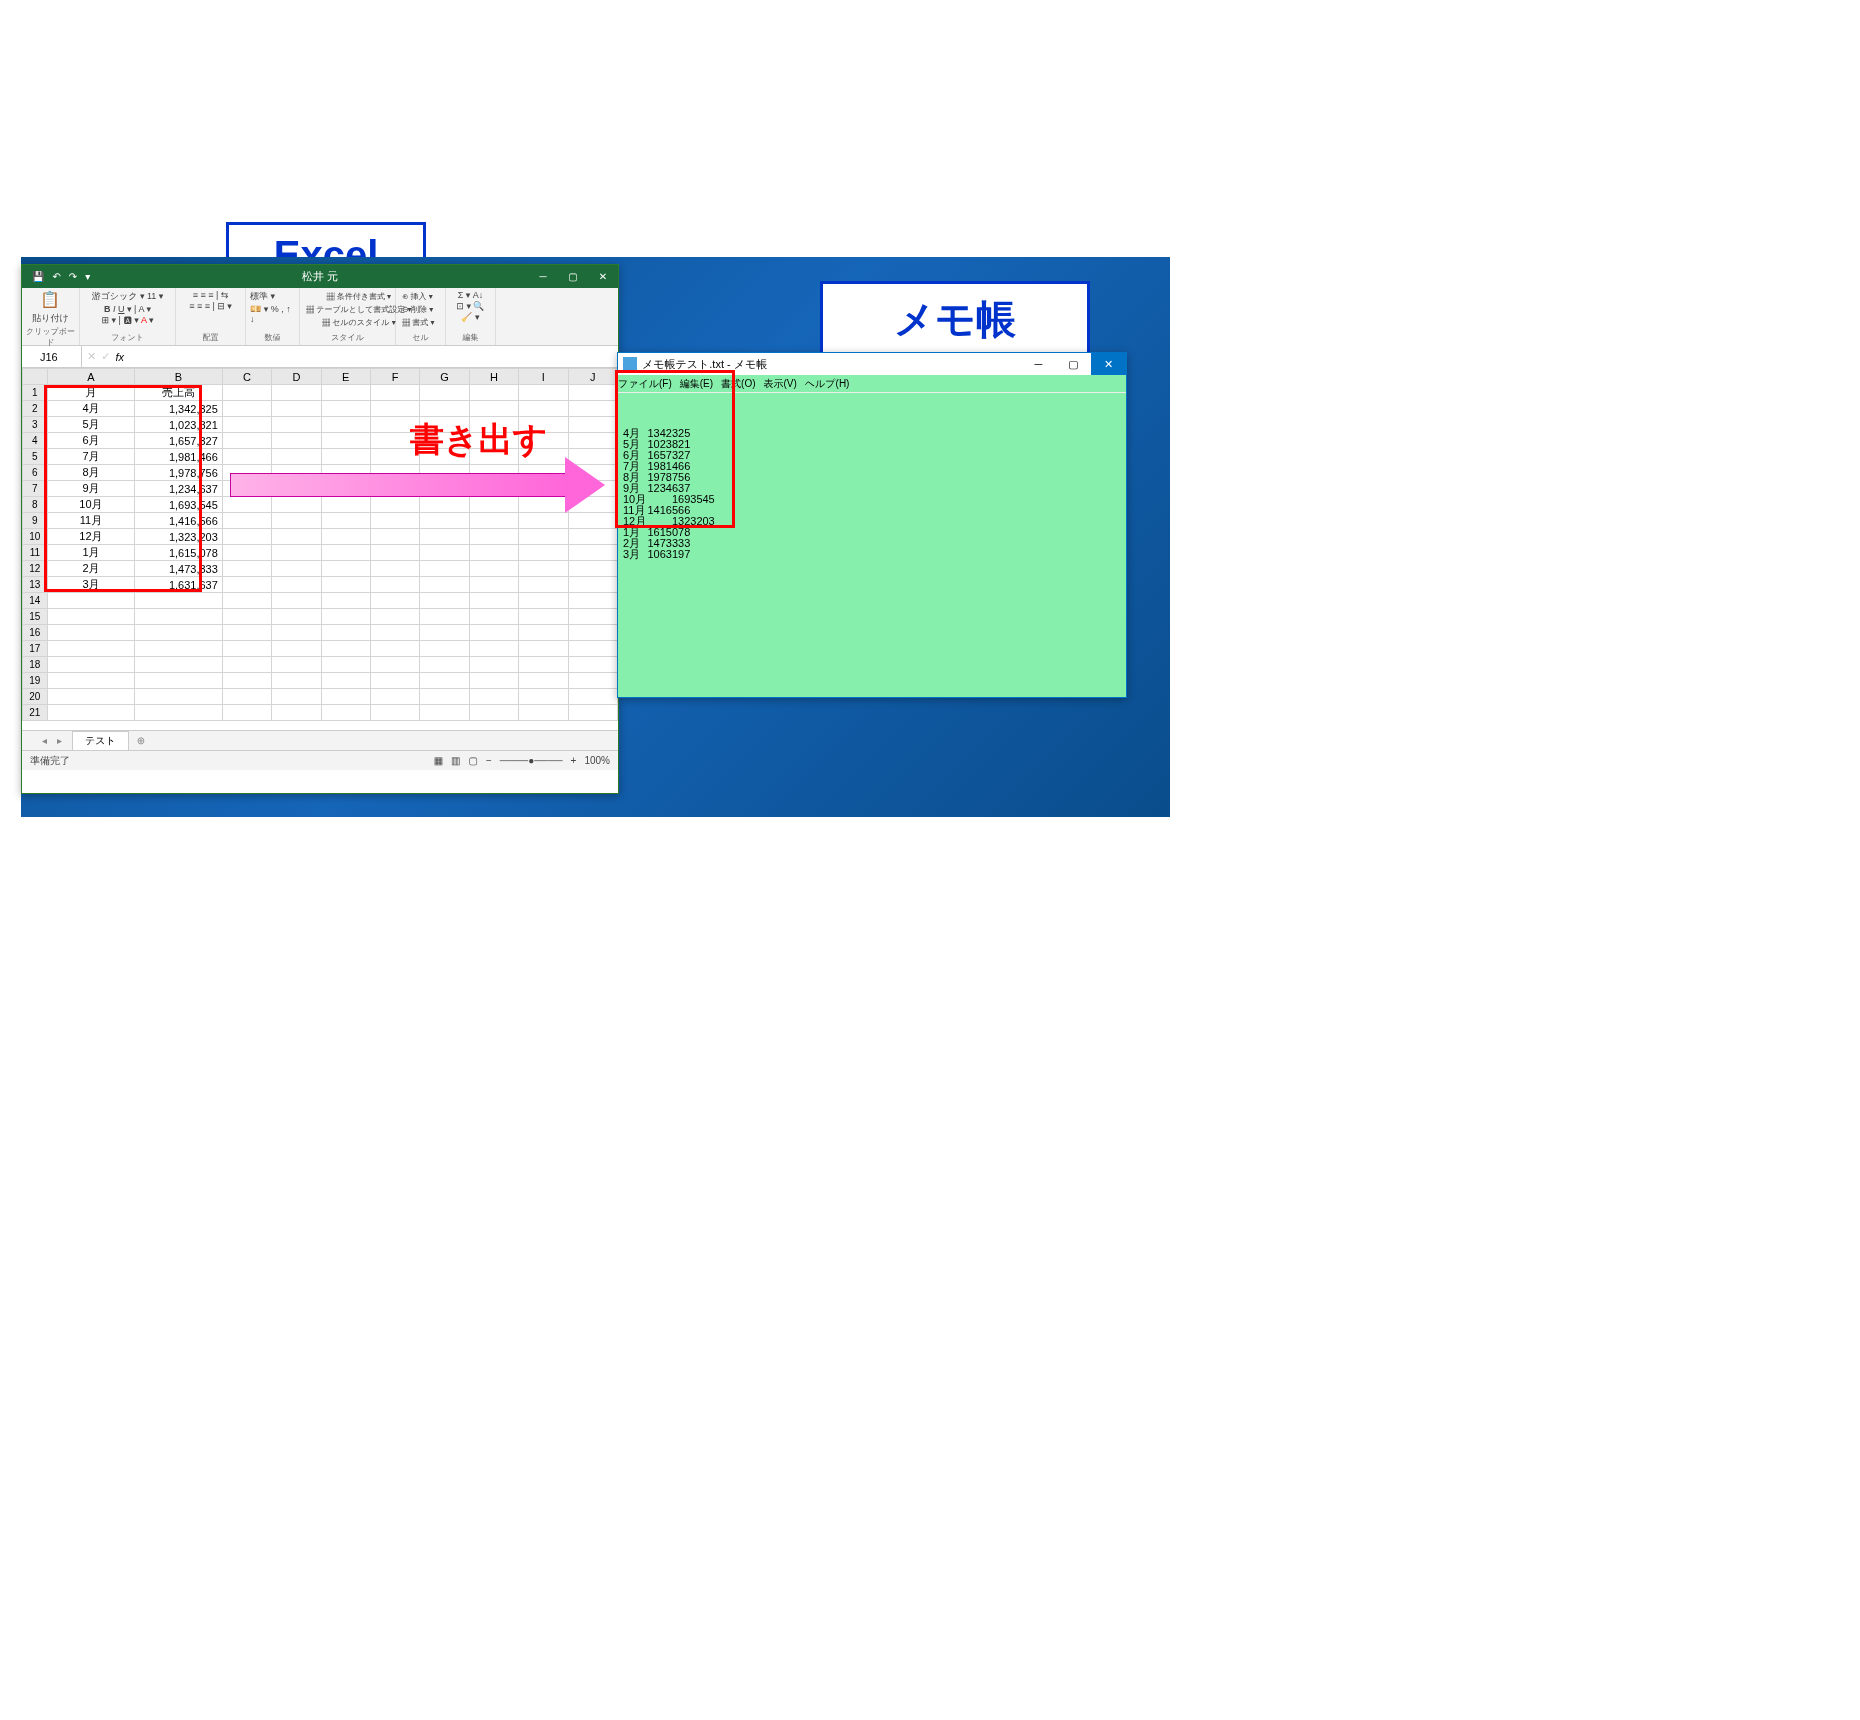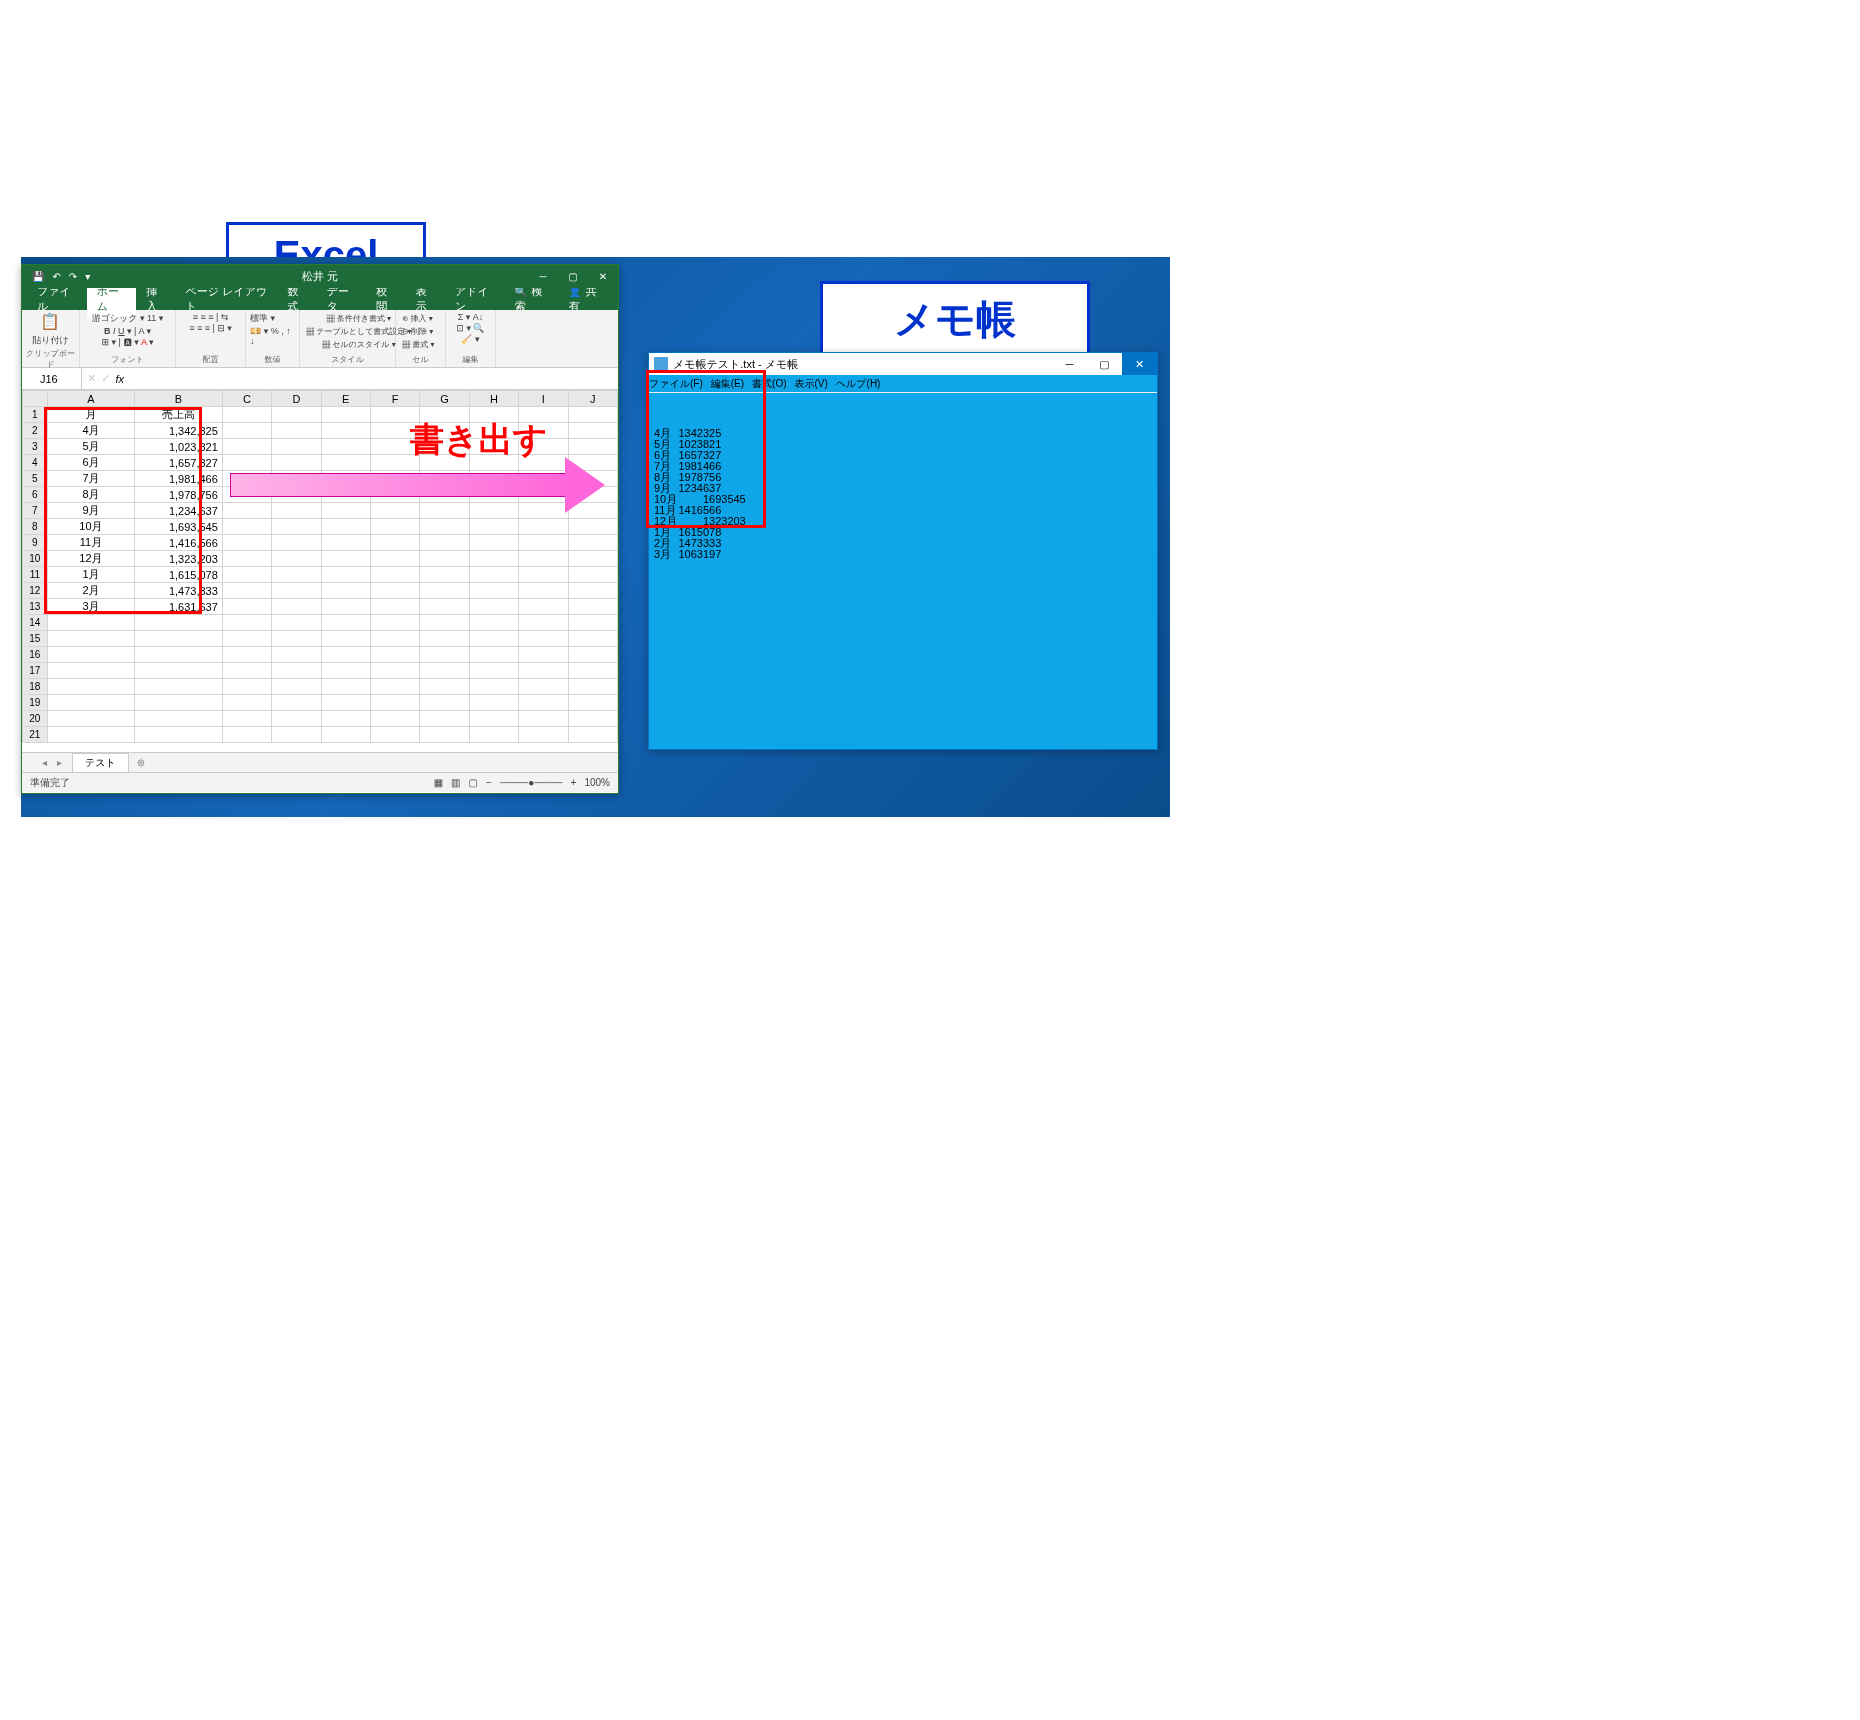--- a/index.html
+++ b/index.html
@@ -46,21 +46,21 @@
 .statusbar .right{margin-left:auto;display:flex;gap:8px;align-items:center}
 
 
 .arrow-wrap{position:absolute;left:230px;top:455px;width:400px;height:60px;z-index:20}
 .arrow-text{position:absolute;left:180px;top:-38px;font-size:34px;font-weight:bold;color:#ff0000}
 .arrow{position:absolute;left:0;top:10px;width:100%;height:40px}
 .arrow-body{position:absolute;left:0;top:8px;width:340px;height:24px;background:linear-gradient(to right,#ffb3e8,#ff66d9);border:1px solid #c800a0}
 .arrow-head{position:absolute;left:335px;top:-8px;width:0;height:0;border-top:28px solid transparent;border-bottom:28px solid transparent;border-left:40px solid #ff66d9}
 
 
-.notepad{position:absolute;left:648px;top:352px;width:510px;height:398px;background:#0ea5e9;border:1px solid #0173c7;box-shadow:0 2px 8px rgba(0,0,0,0.3)}
+.notepad{position:absolute;left:617px;top:352px;width:510px;height:346px;background:#86efac;border:1px solid #0173c7;box-shadow:0 2px 8px rgba(0,0,0,0.3)}
 .np-title{height:22px;background:#fff;display:flex;align-items:center;font-size:11px;padding-left:5px}
 .np-title .icon{width:14px;height:14px;background:#4aa3df;margin-right:5px}
 .np-winctrl{margin-left:auto;display:flex;height:100%}
 .np-winctrl span{width:35px;display:flex;align-items:center;justify-content:center;font-size:11px}
 .np-winctrl .min,.np-winctrl .max{background:#fff;color:#000}
 .np-winctrl .close{background:#0173c7;color:#fff}
 .np-menu{height:18px;border-bottom:1px solid #eee;display:flex;align-items:center;font-size:10px;gap:8px;color:#000}
 .np-body{padding:2px 5px;font-family:"MS Gothic",monospace;font-size:11px;line-height:11px;white-space:pre;position:relative}
 .red-box-np{position:absolute;border:3px solid #ff0000;z-index:5;pointer-events:none}
 
@@ -85,33 +85,20 @@
       <span>↶</span>
       <span>↷</span>
       <span>▾</span>
     </div>
     <span class="excel-titlename">松井 元</span>
     <div class="excel-winctrl">
       <span>─</span>
       <span>▢</span>
       <span>✕</span>
     </div>
-  </div>
-  <div class="excel-tabs">
-    <span class="tab">ファイル</span>
-    <span class="tab active">ホーム</span>
-    <span class="tab">挿入</span>
-    <span class="tab">ページ レイアウト</span>
-    <span class="tab">数式</span>
-    <span class="tab">データ</span>
-    <span class="tab">校閲</span>
-    <span class="tab">表示</span>
-    <span class="tab">アドイン</span>
-    <span class="tab">🔍 <span>検索</span></span>
-    <span class="share">👤 <span>共有</span></span>
   </div>
   <div class="ribbon">
     <div class="ribbon-group" style="width:58px">
       <div class="content" style="flex-direction:column;align-items:center">
         <span style="font-size:16px">📋</span>
         <span>貼り付け</span>
       </div>
       <div class="label">クリップボード</div>
     </div>
     <div class="ribbon-group" style="width:96px">

